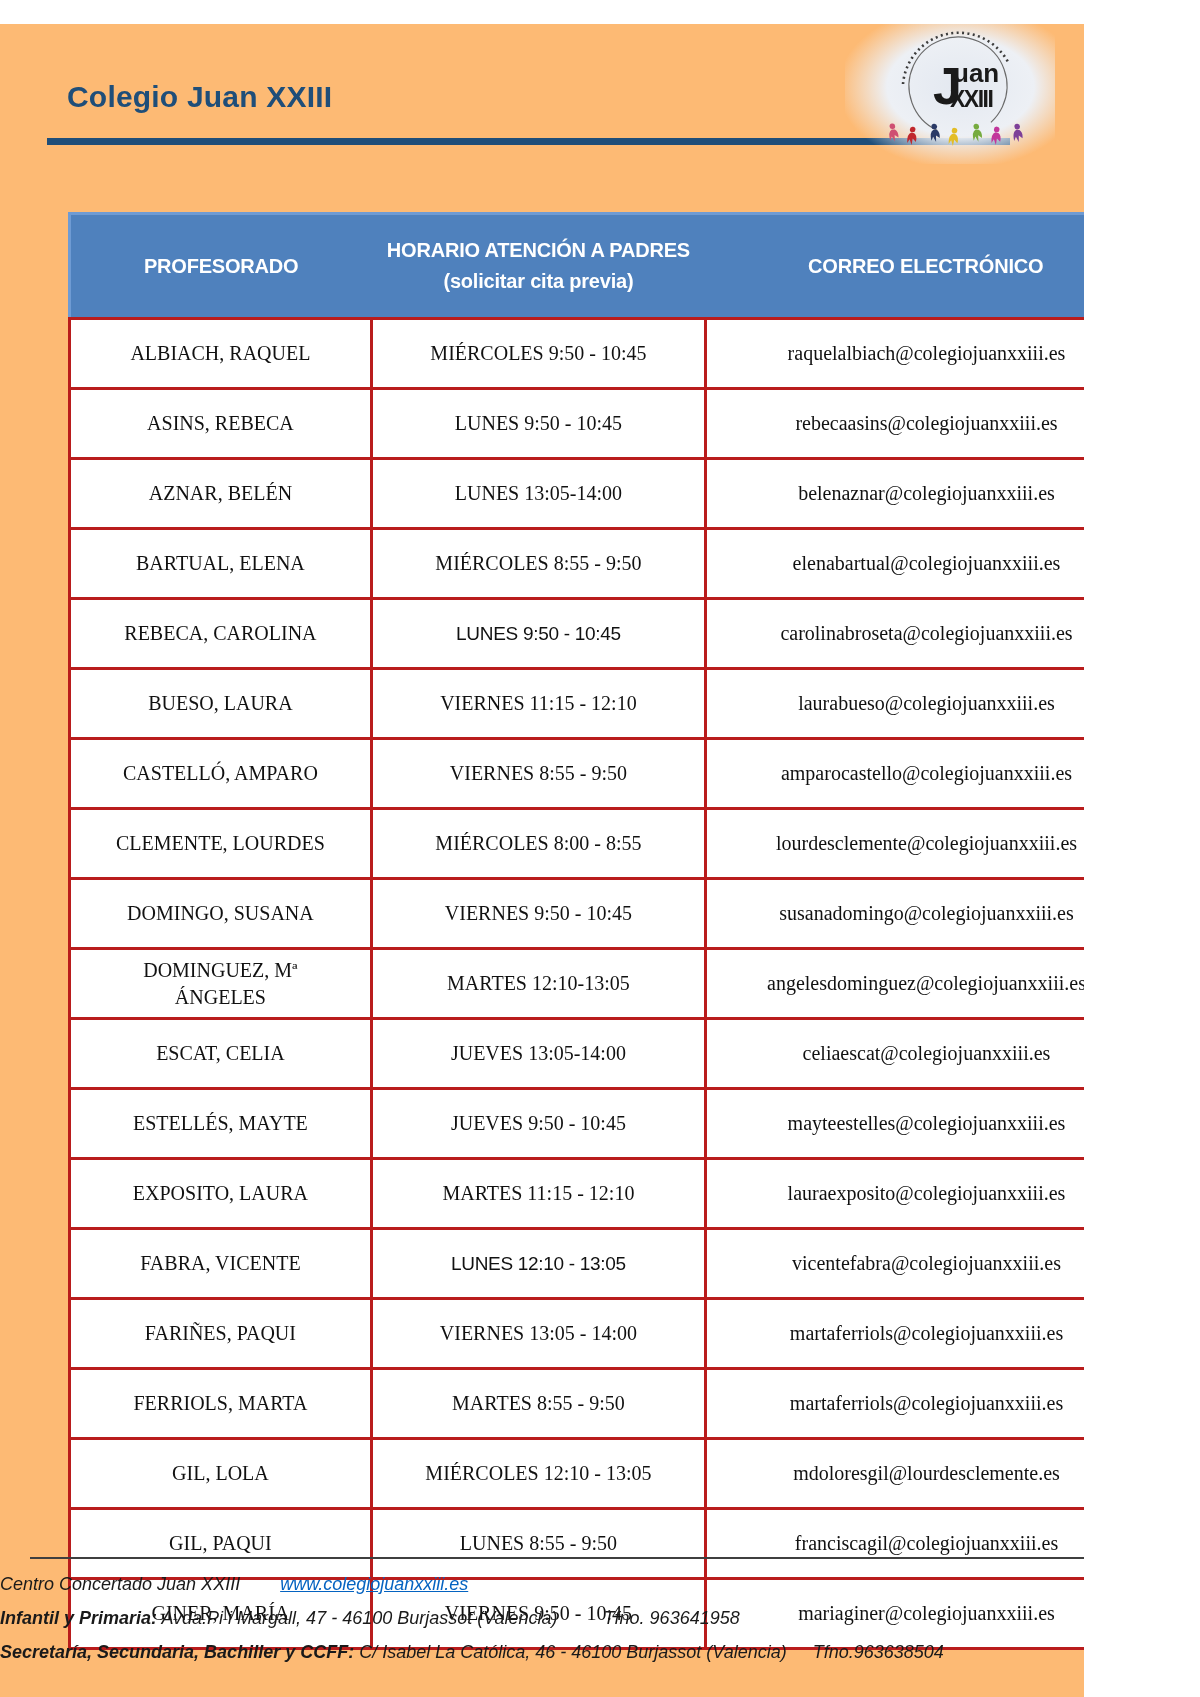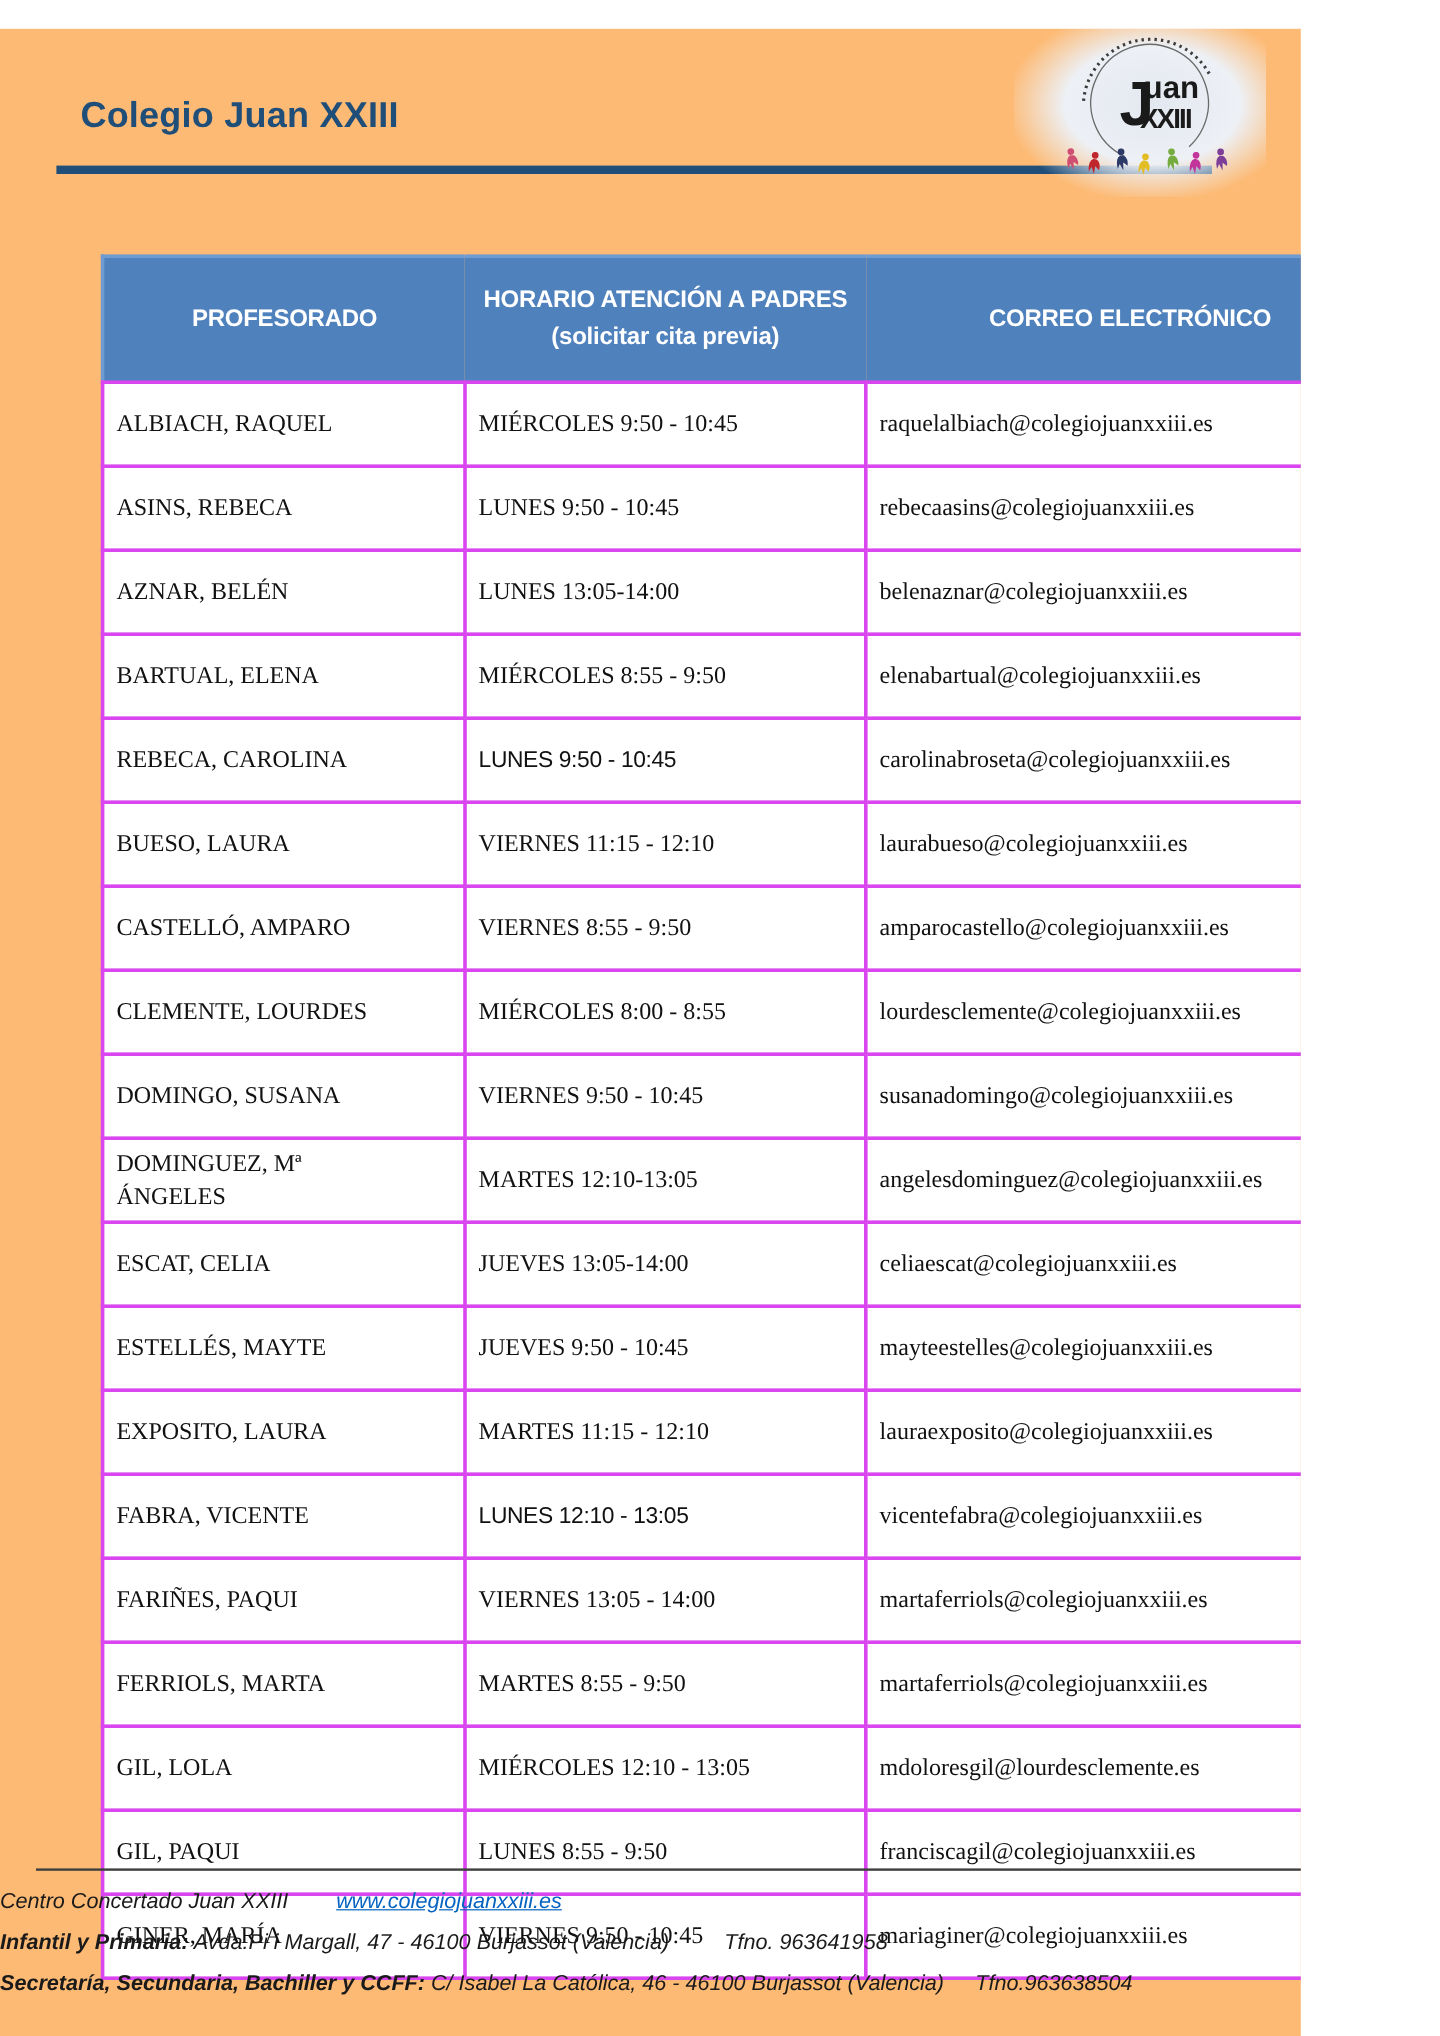--- a/index.html
+++ b/index.html
@@ -22,38 +22,38 @@
     width:963px;height:7px;background:#1F4E79;
   }
   .logo{
     position:absolute;left:845px;top:0px;width:210px;height:140px;
     background:radial-gradient(ellipse at 55% 45%, #e3e8f0 0%, #edf0f5 45%, rgba(255,255,255,0) 75%);
   }
   .logo svg{display:block;width:210px;height:140px;}
   .logo text{font-family:"Liberation Sans",sans-serif;font-weight:bold;fill:#1a1a1a;}
   
   table.staff{
-    position:absolute;left:84px;top:188px;
+    position:absolute;left:68px;top:188px;
     width:1081px;border-collapse:collapse;table-layout:fixed;
     border:3px solid #6F9BD3;
   }
   col.c1{width:28%;} col.c2{width:31%;} col.c3{width:41%;}
   thead th{
     background:#4F81BD;border:none;height:100px;
     color:#ffffff;font-family:"Liberation Sans",sans-serif;
     font-weight:bold;font-size:20px;letter-spacing:-0.2px;
     text-align:center;vertical-align:middle;line-height:1.55;
     transform:none;
   }
   tbody td{
-    border:3px solid #d946ef;background:#ffffff;
+    border:3px solid #b91c1c;background:#ffffff;
     height:63px;padding:2px 10px;
     font-family:"Liberation Serif",serif;
     font-size:20px;color:#111111;
-    text-align:left;vertical-align:middle;
+    text-align:center;vertical-align:middle;
   }
   td.name{white-space:pre-line;line-height:1.35;}
   td.horario.sans{font-family:"Liberation Sans",sans-serif;font-size:19px;letter-spacing:-0.3px;}
   
   .footer-rule{
     position:absolute;left:30px;top:1533px;width:1140px;height:2px;background:#3f3f3f;
   }
   .footer{
     position:absolute;left:0;top:1543px;width:1200px;
     font-style:italic;font-size:18px;color:#1a1a1a;

